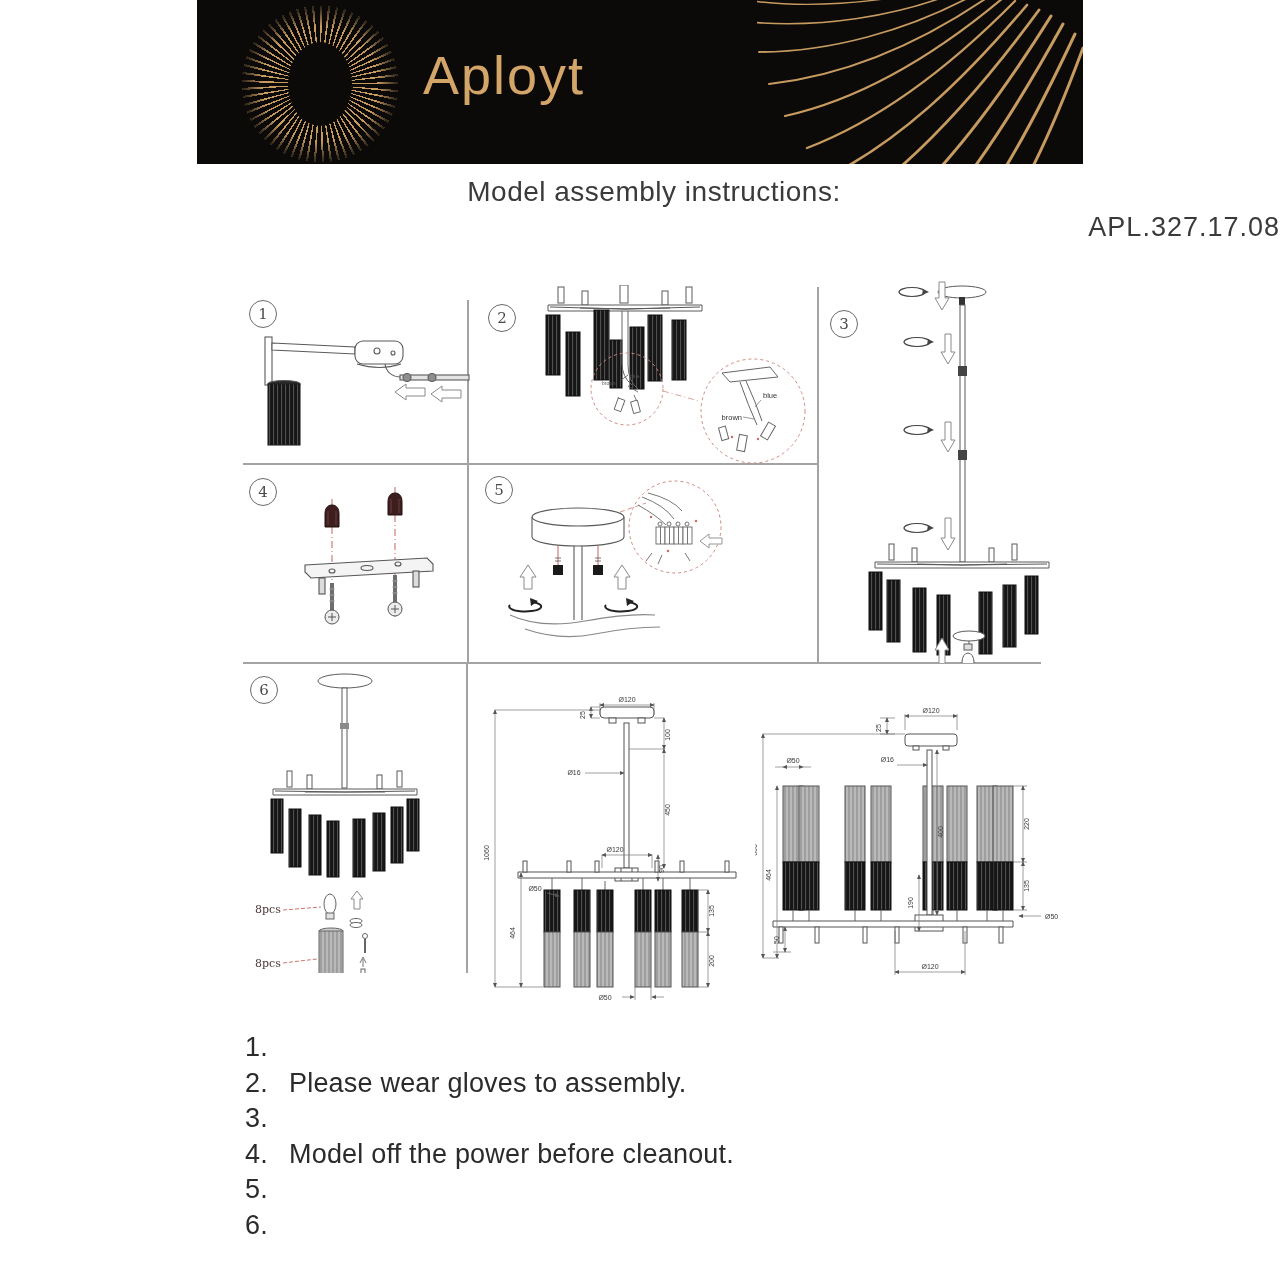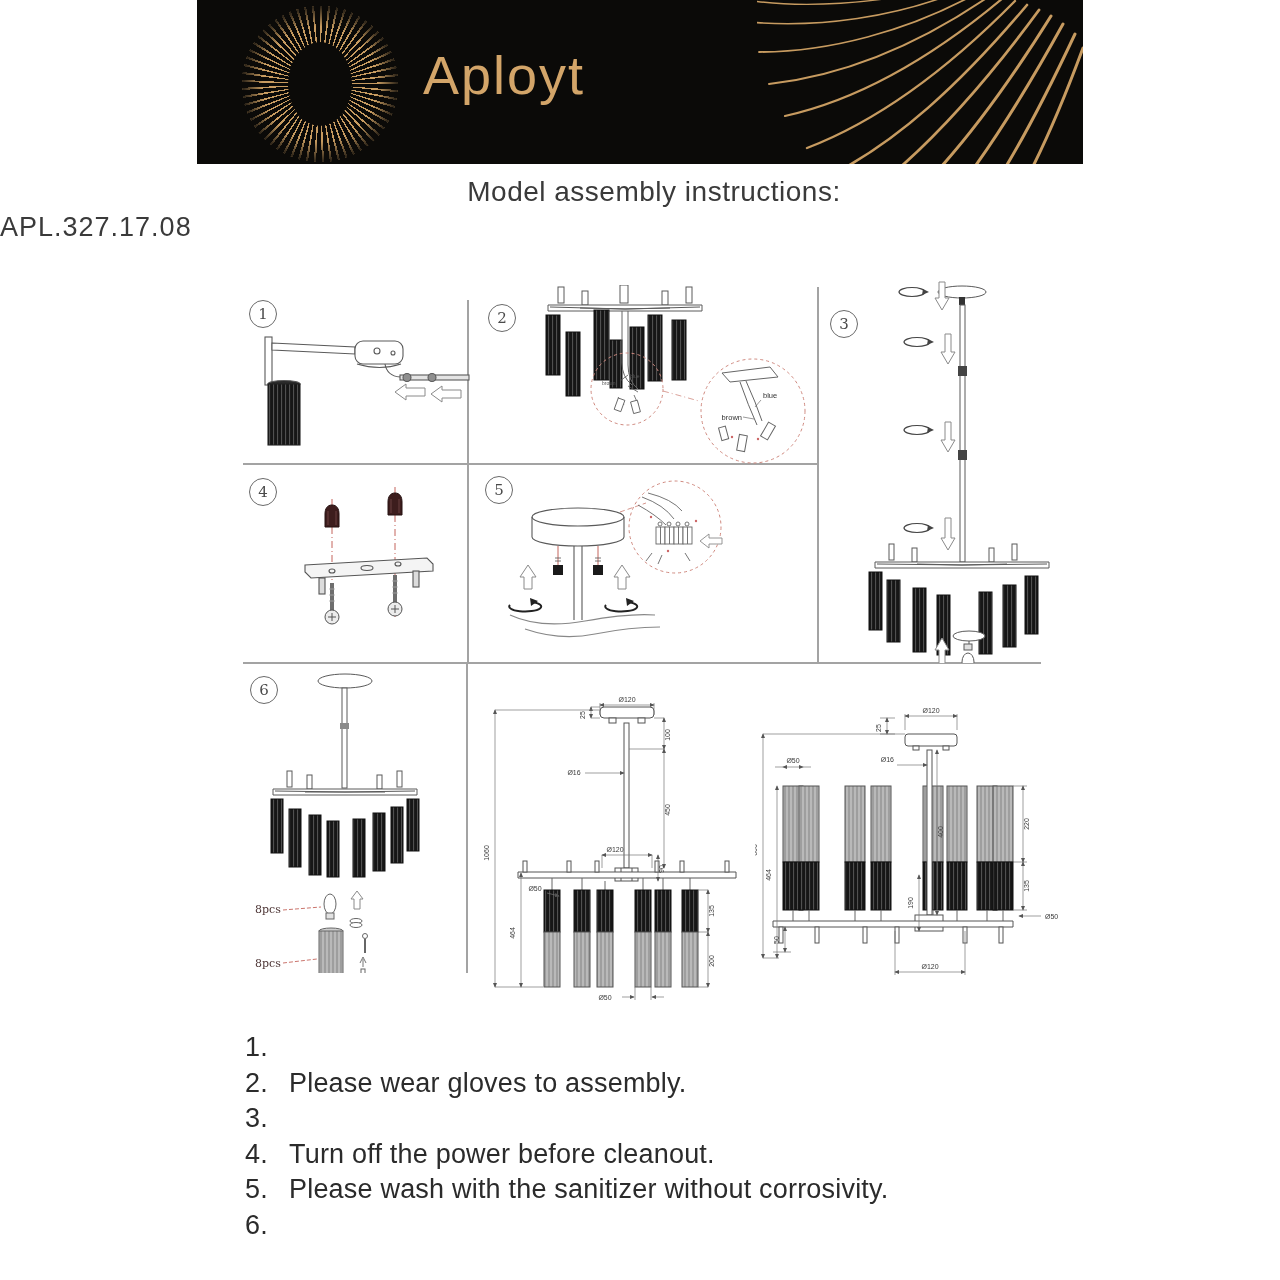--- a/index.html
+++ b/index.html
@@ -9,21 +9,21 @@
   .banner{position:absolute;left:197px;top:0;width:886px;height:164px;background:#0b0a08;overflow:hidden;}
   .burst{position:absolute;left:45px;top:6px;width:156px;height:156px;border-radius:50%;
          background:repeating-conic-gradient(from 0deg,#c79b60 0deg 1.7deg,rgba(0,0,0,0) 1.7deg 5.9deg);}
   .burst-fade{position:absolute;left:45px;top:6px;width:156px;height:156px;border-radius:50%;
          background:radial-gradient(circle,rgba(11,10,8,0) 52%,#0b0a08 74%);}
   .burst-core{position:absolute;left:91px;top:42px;width:64px;height:84px;border-radius:50%;background:#0b0a08;}
   .brand{position:absolute;left:226px;top:44px;font-size:54px;font-weight:300;letter-spacing:2px;color:#d3a569;}
   .rays{position:absolute;right:0;top:0;}
   
   .t1{position:absolute;left:14px;top:176px;width:1280px;text-align:center;font-size:28px;color:#3a3a3a;letter-spacing:.5px;}
-  .t2{position:absolute;left:0;top:212px;width:1280px;text-align:left;font-size:27px;color:#3a3a3a;letter-spacing:1px;}
+  .t2{position:absolute;left:0;top:212px;width:1280px;text-align:right;font-size:27px;color:#3a3a3a;letter-spacing:1px;}
   
   .gl{position:absolute;background:#a3a3a3;}
   
   .badge{position:absolute;width:26px;height:26px;border:1.5px solid #6a6a6a;border-radius:50%;
          background:#fff;display:flex;align-items:center;justify-content:center;
          font-family:"DejaVu Serif",serif;font-size:15px;color:#4a4a4a;}
   .dwg{position:absolute;}
   .dim2{font:7px "Liberation Sans",sans-serif;fill:#3a3a3a;}
   .tiny{font:5px "Liberation Sans",sans-serif;fill:#555;}
   .wlbl{font:7.5px "Liberation Sans",sans-serif;fill:#333;}
@@ -495,24 +495,23 @@
       </div>
     <div class="row">
         <span class="n">2.</span>
         <span>Please wear gloves to assembly.</span>
       </div>
     <div class="row">
         <span class="n">3.</span>
       </div>
     <div class="row">
         <span class="n">4.</span>
-        <span>Turn off the power before cleanout.</span>
+        <span>Model off the power before cleanout.</span>
       </div>
     <div class="row">
         <span class="n">5.</span>
-        <span>Please wash with the sanitizer without corrosivity.</span>
       </div>
     <div class="row">
         <span class="n">6.</span>
       </div>
   </div>
 
 </div>
 
 </body></html>

